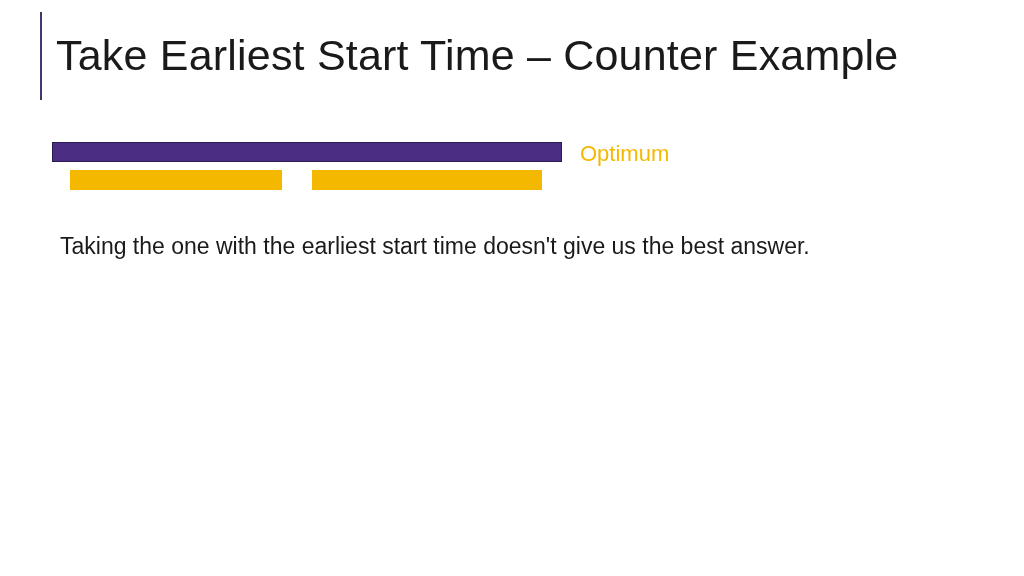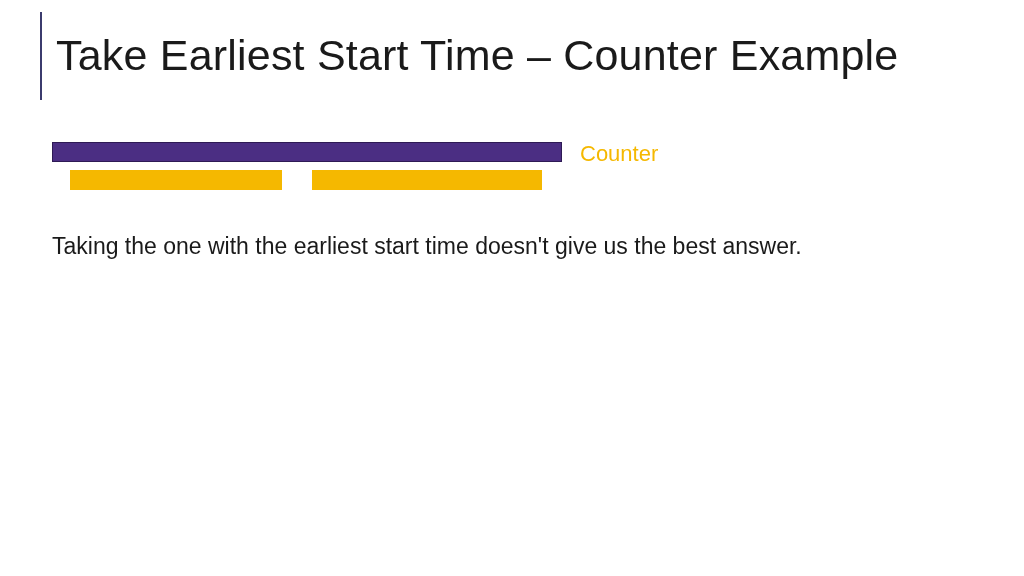--- a/index.html
+++ b/index.html
@@ -62,21 +62,21 @@
       font-weight: 400;
     }
     .legend-purple {
       color: #4b2e83;
     }
     .legend-yellow {
       color: #f5b800;
     }
     .body-text {
       position: absolute;
-      left: 52px;
+      left: 60px;
       top: 232px;
       width: 820px;
       font-size: 23px;
       color: #1a1a1a;
       line-height: 1.25;
       font-weight: 400;
     }
   </style>
 </head>
 <body>
@@ -86,16 +86,16 @@
   <h1 class="slide-title">Take Earliest Start Time – Counter Example</h1>
 </div>
 
 <div class="diagram">
   <div class="bar bar-purple" style="left:0px; top:0px; width:510px;"></div>
   <div class="bar bar-yellow" style="left:18px; top:28px; width:212px;"></div>
   <div class="bar bar-yellow" style="left:260px; top:28px; width:230px;"></div>
 </div>
 
 <div class="legend">
-  <div class="legend-yellow">Counter</div>
+  <div class="legend-yellow">Optimum</div>
 </div>
 
 <div class="body-text">Taking the one with the earliest start time doesn't give us the best answer.</div>
 
 </body></html>

